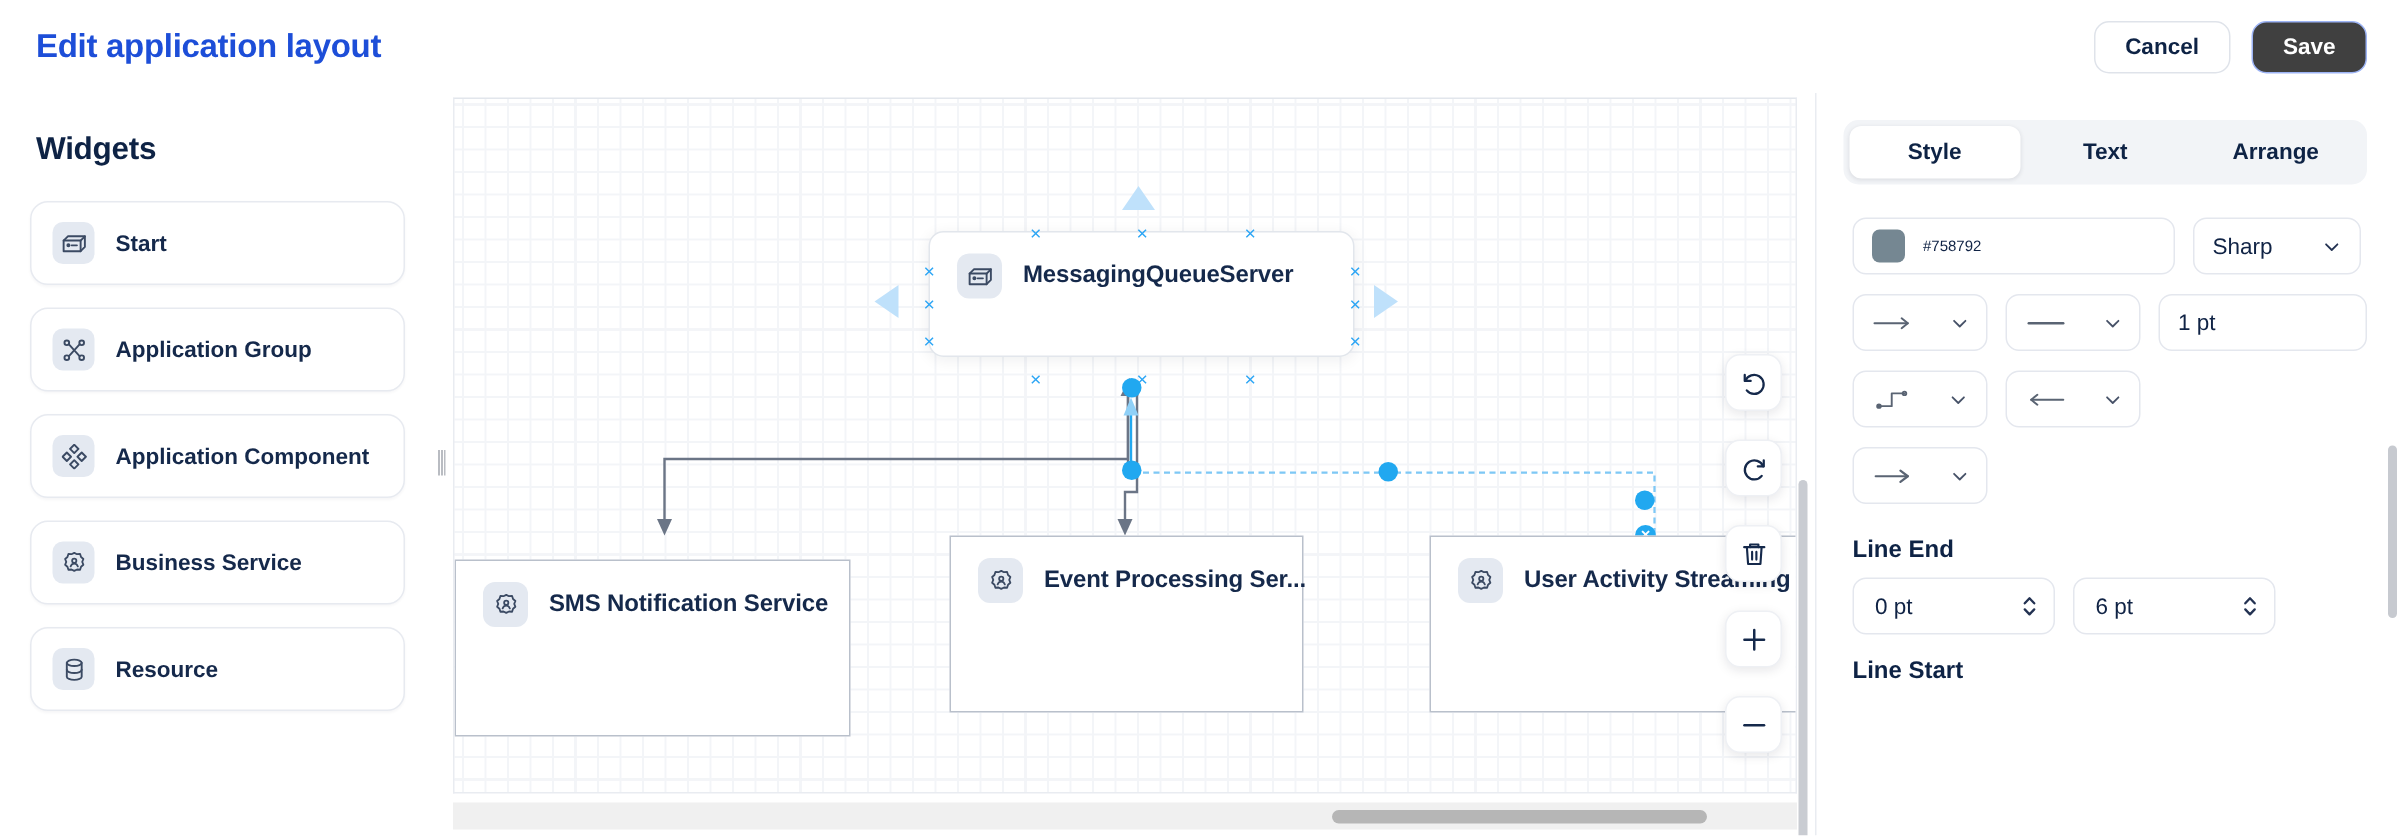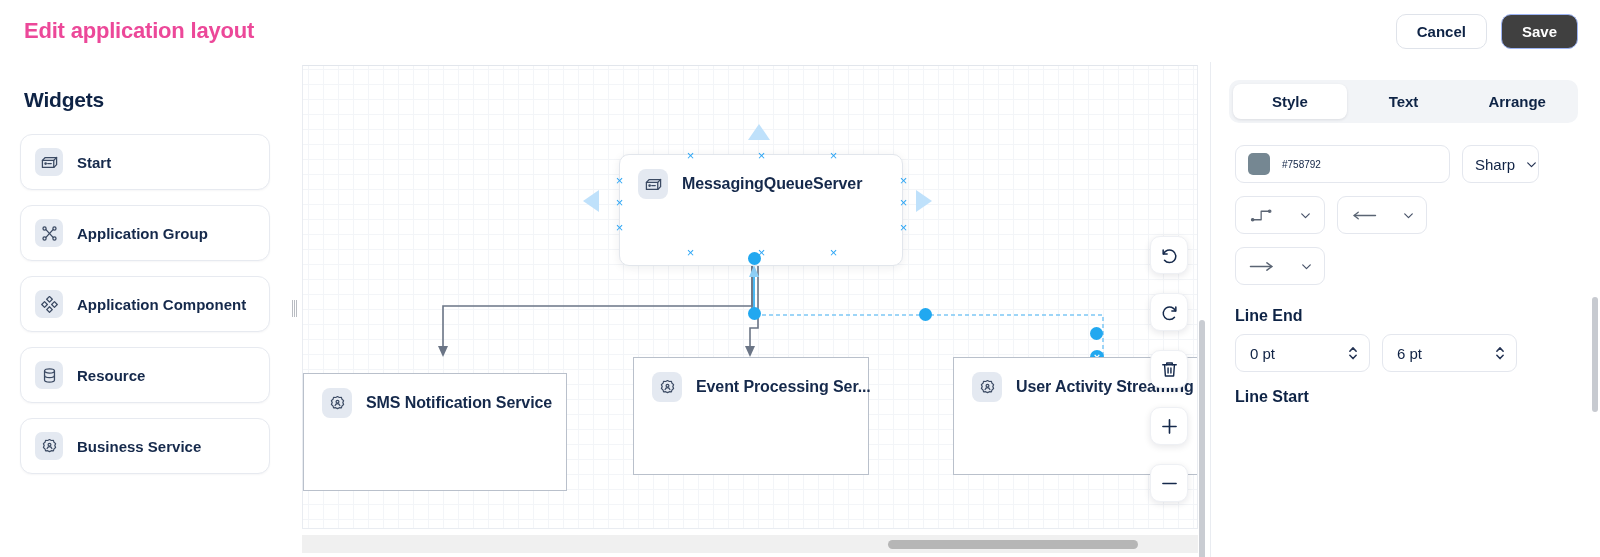--- a/index.html
+++ b/index.html
@@ -18,21 +18,21 @@
   .header {
     height: 62px;
     display: flex; align-items: center;
     padding: 0 22px 0 24px;
     background: #ffffff;
     position: relative;
     z-index: 30;
   }
   .page-title {
     font-size: 22px; font-weight: 700; letter-spacing: -0.2px;
-    color: #ec4899;
+    color: #1d4ed8;
   }
   .header-actions { margin-left: auto; display: flex; align-items: center; gap: 14px; }
   .btn {
     border-radius: 10px;
     font-size: 15px; font-weight: 600;
     padding: 0 20px; height: 35px;
     display: inline-flex; align-items: center; justify-content: center;
     cursor: pointer; border: 1px solid transparent;
     white-space: nowrap;
   }
@@ -310,39 +310,39 @@
             <rect x="2.2" y="9.2" width="5.6" height="5.6" transform="rotate(45 5 12)"></rect>
             <rect x="16.2" y="9.2" width="5.6" height="5.6" transform="rotate(45 19 12)"></rect>
             <rect x="9.2" y="16.4" width="5.6" height="5.6" transform="rotate(45 12 19.2)"></rect>
           </svg>
         </span>
         <span class="widget-label">Application Component</span>
       </div>
 
       <div class="widget-card">
         <span class="widget-ico">
+          <svg width="17" height="17" viewBox="0 0 24 24" fill="none" stroke="#3b4a63" stroke-width="1.7" stroke-linecap="round" stroke-linejoin="round">
+            <path d="M12 2.2l2.6 1.3 2.9-.2.9 2.8 2.2 1.9-1.1 2.7 1.1 2.7-2.2 1.9-.9 2.8-2.9-.2L12 19.2l-2.6-1.3-2.9.2-.9-2.8L3.4 13.4l1.1-2.7-1.1-2.7 2.2-1.9.9-2.8 2.9.2z"></path>
+            <circle cx="12" cy="9.6" r="2"></circle>
+              <path d="M8.6 15c.6-1.8 2-2.7 3.4-2.7s2.8.9 3.4 2.7"></path>
+          </svg>
+        </span>
+        <span class="widget-label">Business Service</span>
+      </div>
+
+      <div class="widget-card">
+        <span class="widget-ico">
           <svg width="17" height="17" viewBox="0 0 24 24" fill="none" stroke="#3b4a63" stroke-width="1.8" stroke-linecap="round" stroke-linejoin="round">
             <ellipse cx="12" cy="5.5" rx="7" ry="3"></ellipse>
               <path d="M5 5.5v13c0 1.7 3.1 3 7 3s7-1.3 7-3v-13"></path>
               <path d="M5 12c0 1.7 3.1 3 7 3s7-1.3 7-3"></path>
           </svg>
         </span>
         <span class="widget-label">Resource</span>
       </div>
-
-      <div class="widget-card">
-        <span class="widget-ico">
-          <svg width="17" height="17" viewBox="0 0 24 24" fill="none" stroke="#3b4a63" stroke-width="1.7" stroke-linecap="round" stroke-linejoin="round">
-            <path d="M12 2.2l2.6 1.3 2.9-.2.9 2.8 2.2 1.9-1.1 2.7 1.1 2.7-2.2 1.9-.9 2.8-2.9-.2L12 19.2l-2.6-1.3-2.9.2-.9-2.8L3.4 13.4l1.1-2.7-1.1-2.7 2.2-1.9.9-2.8 2.9.2z"></path>
-            <circle cx="12" cy="9.6" r="2"></circle>
-              <path d="M8.6 15c.6-1.8 2-2.7 3.4-2.7s2.8.9 3.4 2.7"></path>
-          </svg>
-        </span>
-        <span class="widget-label">Business Service</span>
-      </div>
     </div>
 
     <div class="canvas-wrap">
 
       <div class="pane-resizer"></div>
 
       <div class="canvas-frame">
 
         <svg width="1180" height="470" style="position:absolute;left:0;top:0;">
 
@@ -355,21 +355,21 @@
           <polygon points="447,291 442,280 452,280" fill="#6b7586"></polygon>
 
           <polygon points="450,186 444,198 456,198" fill="#6b7586"></polygon>
 
           <path d="M451 248 L451 243" stroke="#21a8f0" stroke-width="1.6" fill="none"></path>
           <path d="M452 249 L800 249 L800 290" stroke="#7ec8f5" stroke-width="1.5" fill="none" stroke-dasharray="4 3"></path>
           <path d="M451 249 L451 205" stroke="#21a8f0" stroke-width="1.6" fill="none"></path>
           <polygon points="451,199 446,211 456,211" fill="#8fd0f7"></polygon>
         </svg>
 
-        <div class="node selected" style="left:316px; top:88px; width:284px; height:112px;">
+        <div class="node selected" style="left:316px; top:88px; width:284px; height:84px;">
           <div class="node-head">
             <span class="node-ico">
               <svg width="17" height="17" viewBox="0 0 24 24" fill="none" stroke="#3b4a63" stroke-width="1.8" stroke-linecap="round" stroke-linejoin="round">
                 <path d="M2 9l4-4h16v10l-4 4H2z"></path>
                   <path d="M2 9h16v10"></path>
                   <path d="M18 9l4-4"></path>
                   <circle cx="6.5" cy="13.5" r="1"></circle>
                   <path d="M9.5 13.5h5"></path>
               </svg>
             </span>
@@ -485,30 +485,60 @@
         <div class="tab">Text</div>
         <div class="tab">Arrange</div>
       </div>
 
 
       <div class="row">
         <div class="field color-field">
           <span class="swatch"></span>
           <span class="color-text">#758792</span>
         </div>
-        <div class="field select" style="width:77px;">
+        <div class="field select" style="width:112px;">
           <span class="sel-text">Sharp</span>
           <span class="chev">
             <svg width="13" height="13" viewBox="0 0 24 24" fill="none" stroke="#233252" stroke-width="2.2" stroke-linecap="round" stroke-linejoin="round">
                 <path d="M5 9l7 7 7-7"></path>
               </svg>
           </span>
         </div>
       </div>
 
+      <div class="row">
+        <div class="field mini">
+          <span class="glyph">
+            <svg width="28" height="13" viewBox="0 0 34 14" fill="none" stroke="#5a6473" stroke-width="1.6" stroke-linecap="round" stroke-linejoin="round">
+                <path d="M2 7h27"></path>
+                <path d="M24 3l5 4-5 4"></path>
+              </svg>
+          </span>
+          <span class="chev">
+            <svg width="13" height="13" viewBox="0 0 24 24" fill="none" stroke="#475268" stroke-width="2.2" stroke-linecap="round" stroke-linejoin="round">
+                <path d="M5 9l7 7 7-7"></path>
+              </svg>
+          </span>
+        </div>
+        <div class="field mini">
+          <span class="glyph">
+            <svg width="28" height="13" viewBox="0 0 34 14" fill="none" stroke="#5a6473" stroke-width="1.9" stroke-linecap="round">
+                <path d="M3 7h28"></path>
+              </svg>
+          </span>
+          <span class="chev">
+            <svg width="13" height="13" viewBox="0 0 24 24" fill="none" stroke="#475268" stroke-width="2.2" stroke-linecap="round" stroke-linejoin="round">
+                <path d="M5 9l7 7 7-7"></path>
+              </svg>
+          </span>
+        </div>
+        <div class="field pt-field">
+          <span class="pt-text">1 pt</span>
+        </div>
+      </div>
 
       <div class="row">
         <div class="field mini">
           <span class="glyph">
             <svg width="26" height="17" viewBox="0 0 30 20" fill="none" stroke="#5a6473" stroke-width="1.5" stroke-linecap="round" stroke-linejoin="round">
               <path d="M4 15h10V5h10"></path>
                 <circle cx="4" cy="15" r="1.4" fill="#5a6473"></circle>
                 <circle cx="24" cy="5" r="1.4"></circle>
             </svg>
           </span>

